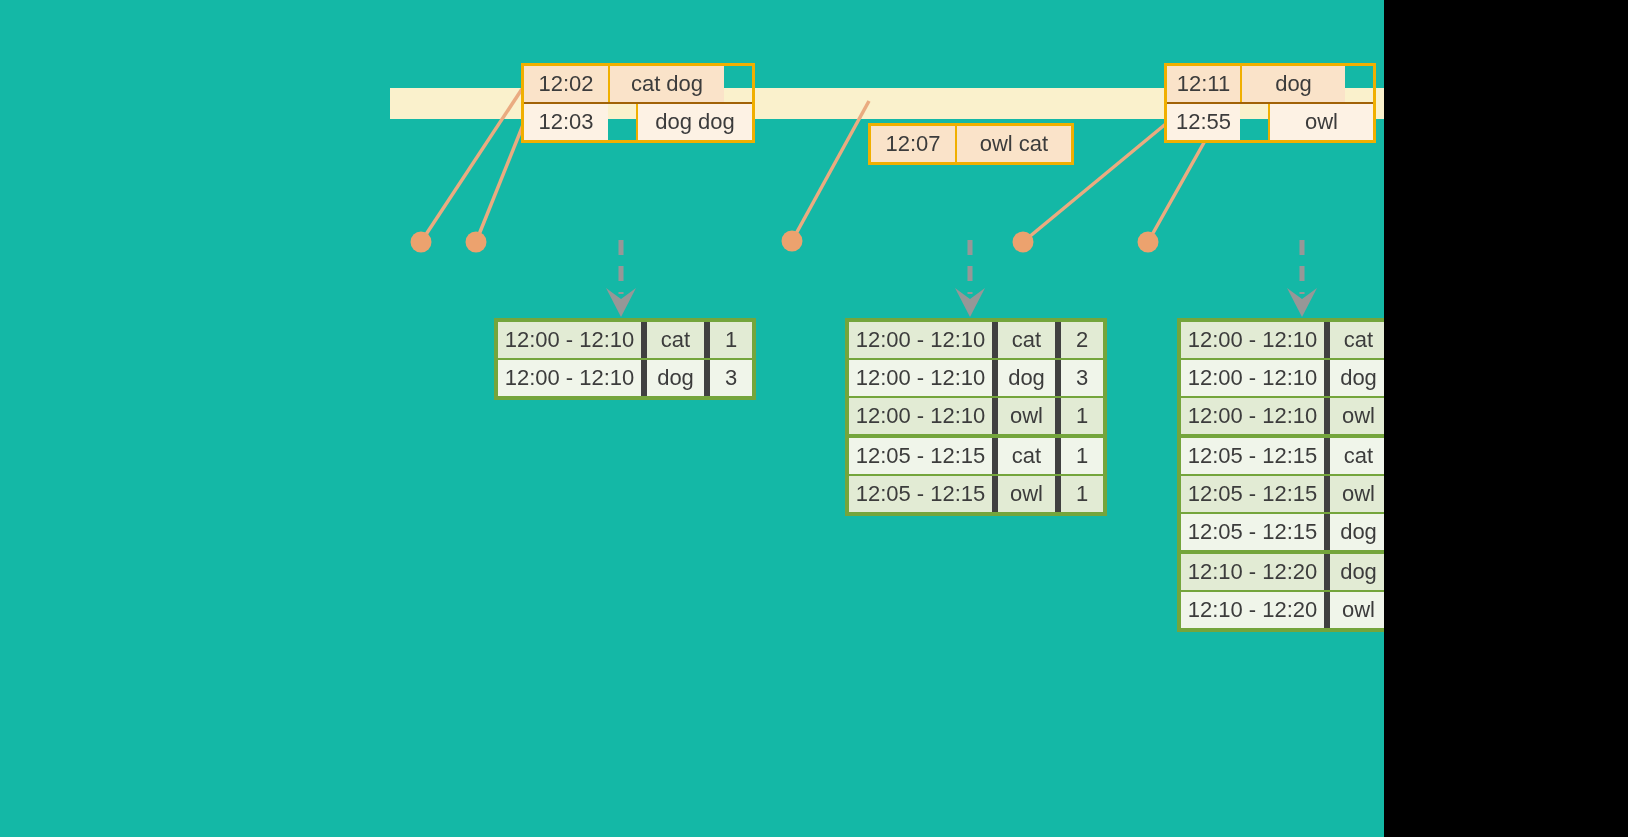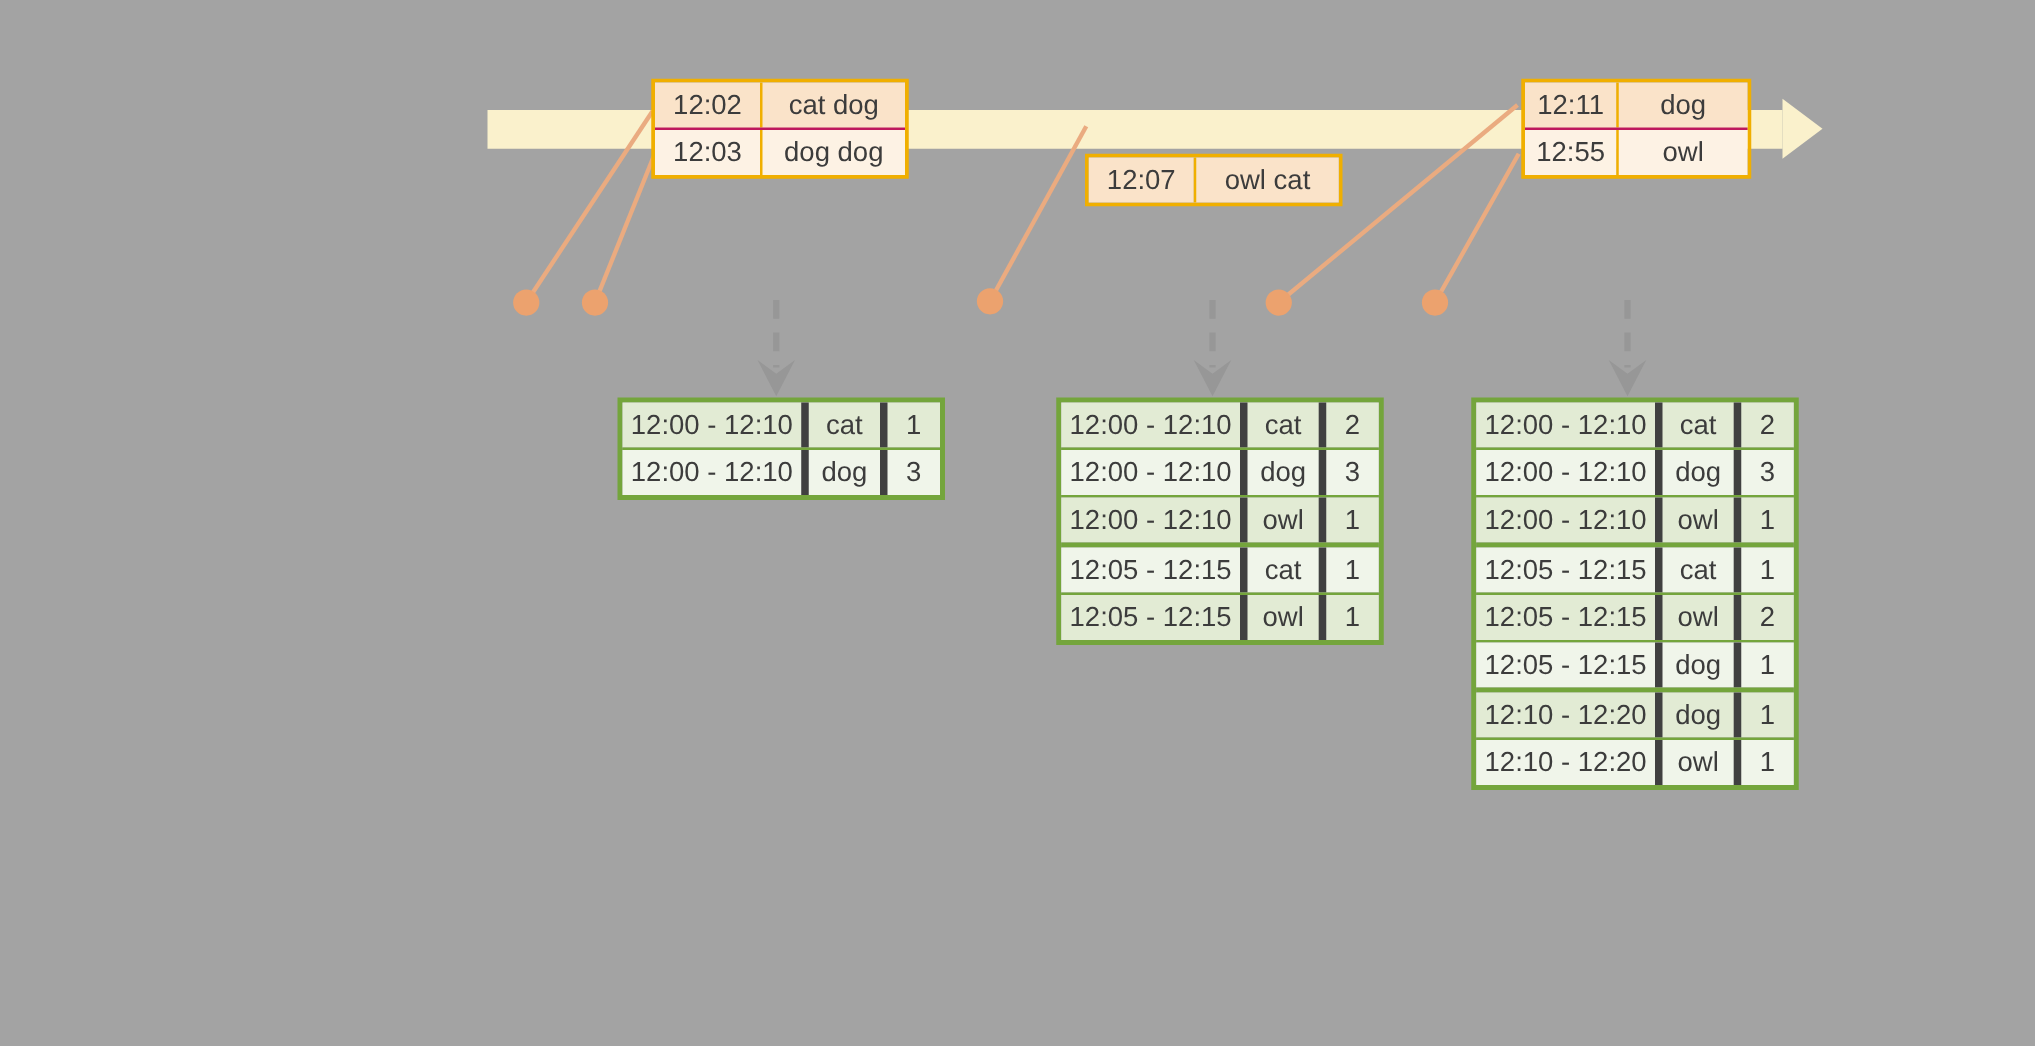--- a/index.html
+++ b/index.html
@@ -1,28 +1,28 @@
 <!DOCTYPE html>
 <html><head>
 <meta charset="utf-8">
 <style>
   html,body{margin:0;padding:0;background:#000;}
   .canvas{
-    position:relative;width:1628px;height:837px;background:#a3a3a3;overflow:hidden;
+    position:relative;width:1384px;height:837px;background:#14b8a6;overflow:hidden;
     font-family:"Liberation Sans","DejaVu Sans",sans-serif;color:#3C3C3C;
   }
   svg.layer{position:absolute;left:0;top:0;}
 
   .tbl{position:absolute;display:flex;flex-direction:column;}
   .cell{display:flex;align-items:center;justify-content:center;height:36px;font-size:22px;line-height:1;}
 
   
   .event-table{border:3px solid #F0AF00;}
   .event-table .row{display:flex;}
-  .event-table .row + .row{border-top:2px solid #be185d;}
+  .event-table .row + .row{border-top:2px solid #a16207;gap:28px;}
   .event-table .cell + .cell{border-left:2px solid #F0AF00;}
   .event-table .row:nth-child(odd) .cell{background:#FAE3C9;}
   .event-table .row:nth-child(even) .cell{background:#FDF2E4;}
   .t-time{width:84px;}
   .t-words{width:114px;}
   .narrow .t-time{width:73px;}
   .narrow .t-words{width:103px;}
 
   
   .result-table{border:4px solid #74A53C;align-items:flex-end;}
@@ -87,21 +87,21 @@
         <div class="cell t-time">12:03</div>
         <div class="cell t-words">dog dog</div>
       </div>
     </div>
   <div class="tbl event-table" style="left:868px;top:83px;margin-top:40px;">
       <div class="row">
         <div class="cell t-time">12:07</div>
         <div class="cell t-words">owl cat</div>
       </div>
     </div>
-  <div class="tbl event-table narrow" style="left:1217px;top:63px;">
+  <div class="tbl event-table narrow" style="left:1164px;top:63px;">
       <div class="row">
         <div class="cell t-time">12:11</div>
         <div class="cell t-words">dog</div>
       </div>
       <div class="row">
         <div class="cell t-time">12:55</div>
         <div class="cell t-words">owl</div>
       </div>
     </div>
 

